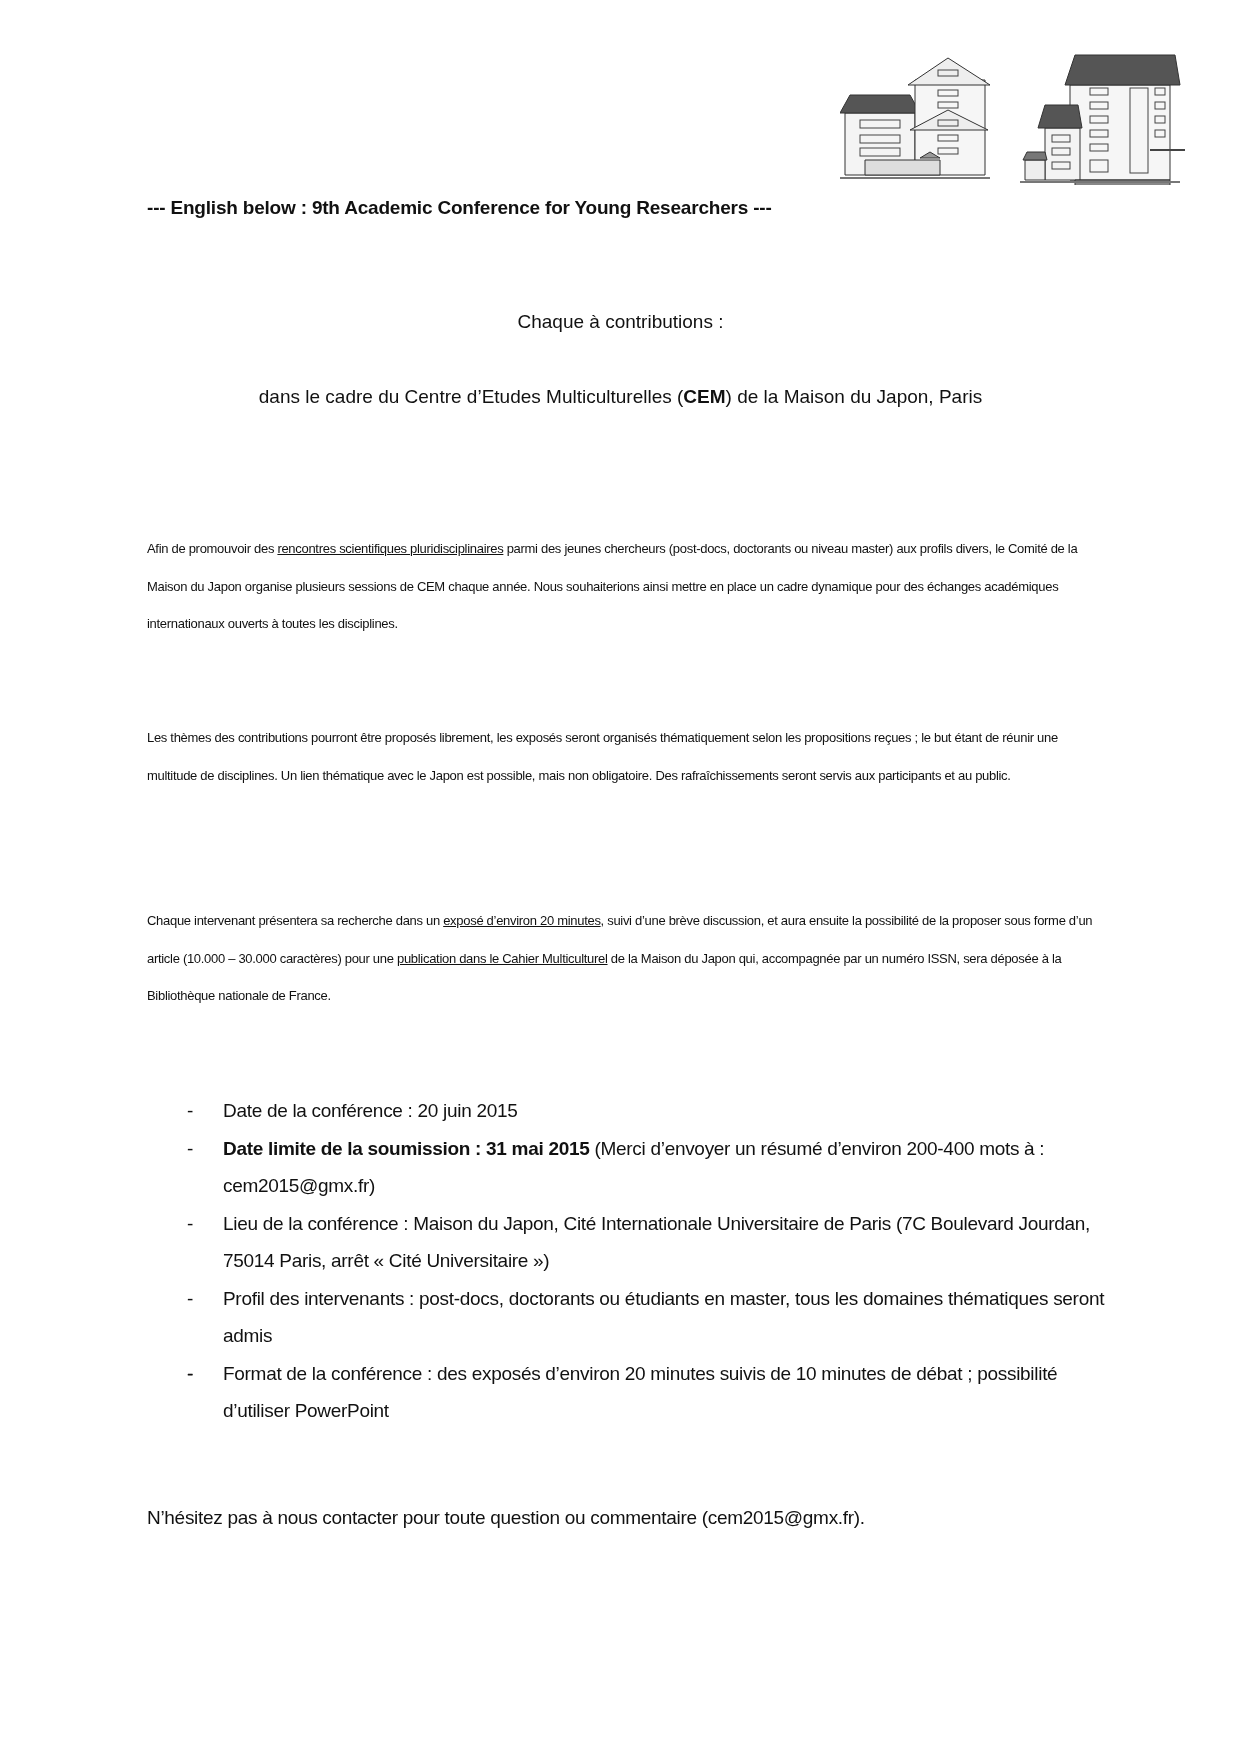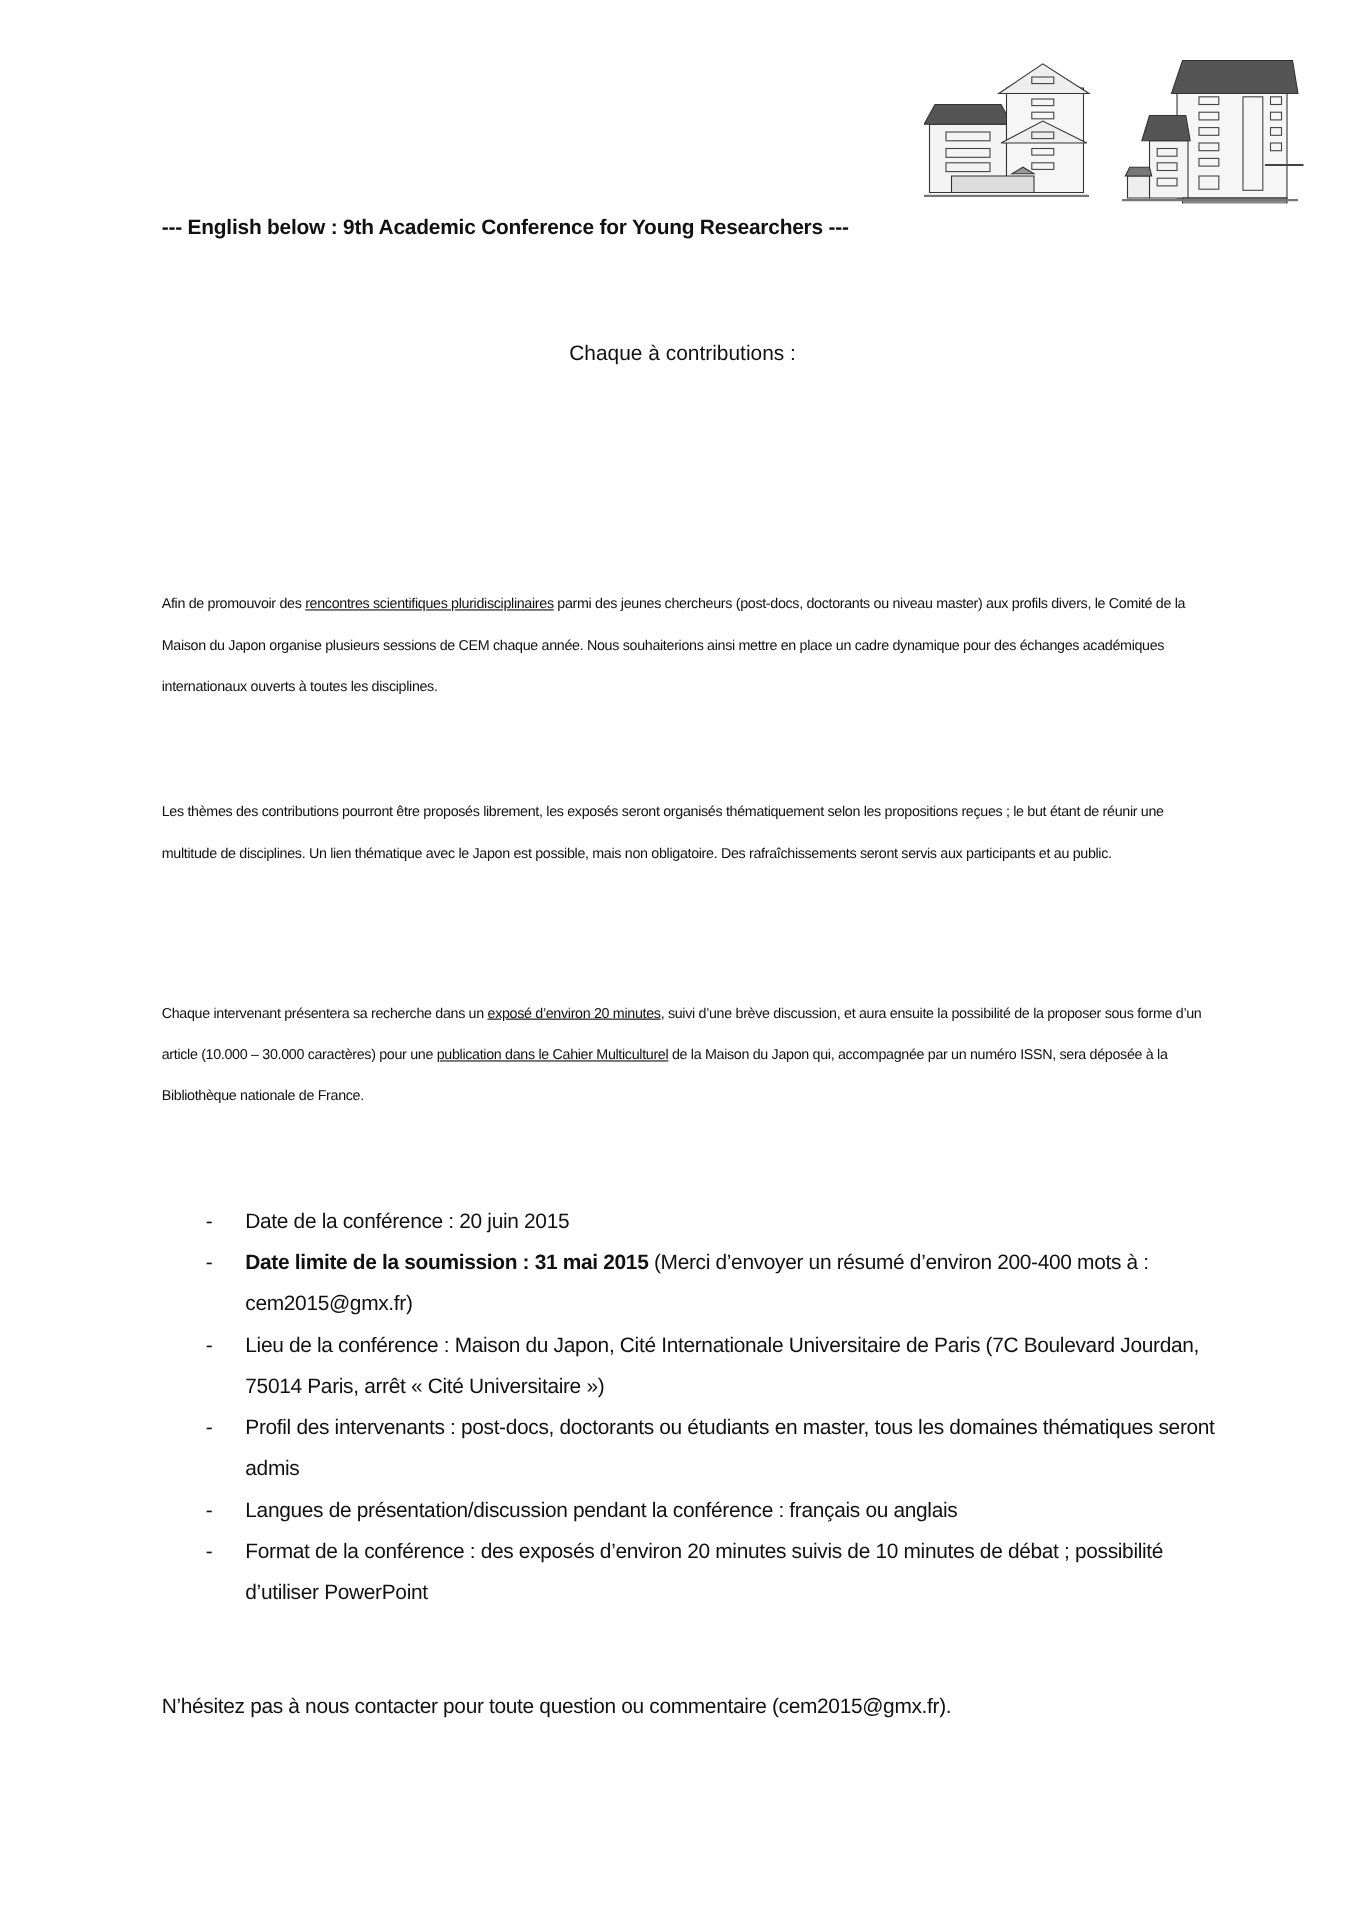--- a/index.html
+++ b/index.html
@@ -17,21 +17,21 @@
   .c4 { top: 423px; }
   sup { font-size: 11px; vertical-align: 8px; }
   .para { position: absolute; left: 147px; width: 960px; font-size: 13px; line-height: 37.5px; letter-spacing: -0.3px; }
   .p1 { top: 530px; }
   .p2 { top: 719px; }
   .p3 { top: 902px; }
   .u { text-decoration: underline; }
   .list { position: absolute; left: 147px; top: 1092px; width: 960px; margin: 0; padding: 0; list-style: none; font-size: 19px; line-height: 37.5px; letter-spacing: -0.3px; }
   .list li { position: relative; padding-left: 76px; }
   .list li .dash { position: absolute; left: 40px; top: 0; }
-  .closing { position: absolute; left: 147px; top: 1499px; font-size: 19px; line-height: 37.5px; letter-spacing: -0.3px; margin-top: 34px; }
+  .closing { position: absolute; left: 147px; top: 1499px; font-size: 19px; line-height: 37.5px; letter-spacing: -0.3px; }
   b { font-weight: bold; }
 </style>
 </head>
 <body>
 
 <div class="page">
 
   <svg class="illustration" viewBox="0 0 380 145">
     <g fill="none" stroke="#333" stroke-width="1">
 
@@ -79,37 +79,40 @@
       </g>
       <path d="M310 110 L345 110" stroke="#444" stroke-width="2"></path>
       <path d="M235 140 L330 140 L330 150 L235 150 Z" fill="#888"></path>
       <path d="M180 142 L340 142" stroke="#777" stroke-width="2"></path>
     </g>
   </svg>
 
   <div class="header-line header-en">--- English below :  9th Academic Conference for Young Researchers ---</div>
 
   <div class="centered c1">Chaque à contributions :</div>
+  <div class="centered c3">
+    <span>dans le cadre du Centre d’Etudes Multiculturelles (</span><b>CEM</b><span>) de la Maison du Japon, Paris</span>
+  </div>
 
   <div class="para p1">
     <span>Afin de promouvoir des </span><span class="u">rencontres scientifiques pluridisciplinaires</span><span> parmi des jeunes chercheurs (post-docs, doctorants ou niveau master) aux profils divers, le Comité de la Maison du Japon organise plusieurs sessions de CEM chaque année. Nous souhaiterions ainsi mettre en place un cadre dynamique pour des échanges académiques internationaux ouverts à toutes les disciplines.</span>
   </div>
 
   <div class="para p2">Les thèmes des contributions pourront être proposés librement, les exposés seront organisés thématiquement selon les propositions reçues ; le but étant de réunir une multitude de disciplines. Un lien thématique avec le Japon est possible, mais non obligatoire. Des rafraîchissements seront servis aux participants et au public.</div>
 
   <div class="para p3">
     <span>Chaque intervenant présentera sa recherche dans un </span><span class="u">exposé d’environ 20 minutes</span><span>, suivi d’une brève discussion, et aura ensuite la possibilité de la proposer sous forme d’un article (10.000 – 30.000 caractères) pour une </span><span class="u">publication dans le Cahier Multiculturel</span><span> de la Maison du Japon qui, accompagnée par un numéro ISSN, sera déposée à la Bibliothèque nationale de France.</span>
   </div>
 
   <ul class="list">
     <li><span class="dash">-</span><b></b><span>Date de la conférence : 20 juin 2015</span></li>
     <li><span class="dash">-</span><b>Date limite de la soumission : 31 mai 2015</b><span> (Merci d’envoyer un résumé d’environ 200-400 mots à : cem2015@gmx.fr)</span></li>
     <li><span class="dash">-</span><b></b><span>Lieu de la conférence : Maison du Japon, Cité Internationale Universitaire de Paris (7C Boulevard Jourdan, 75014 Paris, arrêt « Cité Universitaire »)</span></li>
     <li><span class="dash">-</span><b></b><span>Profil des intervenants : post-docs, doctorants ou étudiants en master, tous les domaines thématiques seront admis</span></li>
-    <li><span class="dash">-</span><b></b><span>Langues de présentation/discussion pendant la conférence : français ou anglais</span></li>
+    <li><span class="dash">-</span><b></b></li>
     <li><span class="dash">-</span><b></b><span>Format de la conférence : des exposés d’environ 20 minutes suivis de 10 minutes de débat ; possibilité d’utiliser PowerPoint</span></li>
   </ul>
 
   <div class="closing">
     <div>N’hésitez pas à nous contacter pour toute question ou commentaire (cem2015@gmx.fr).</div>
   </div>
 
 </div>
 
 </body></html>

